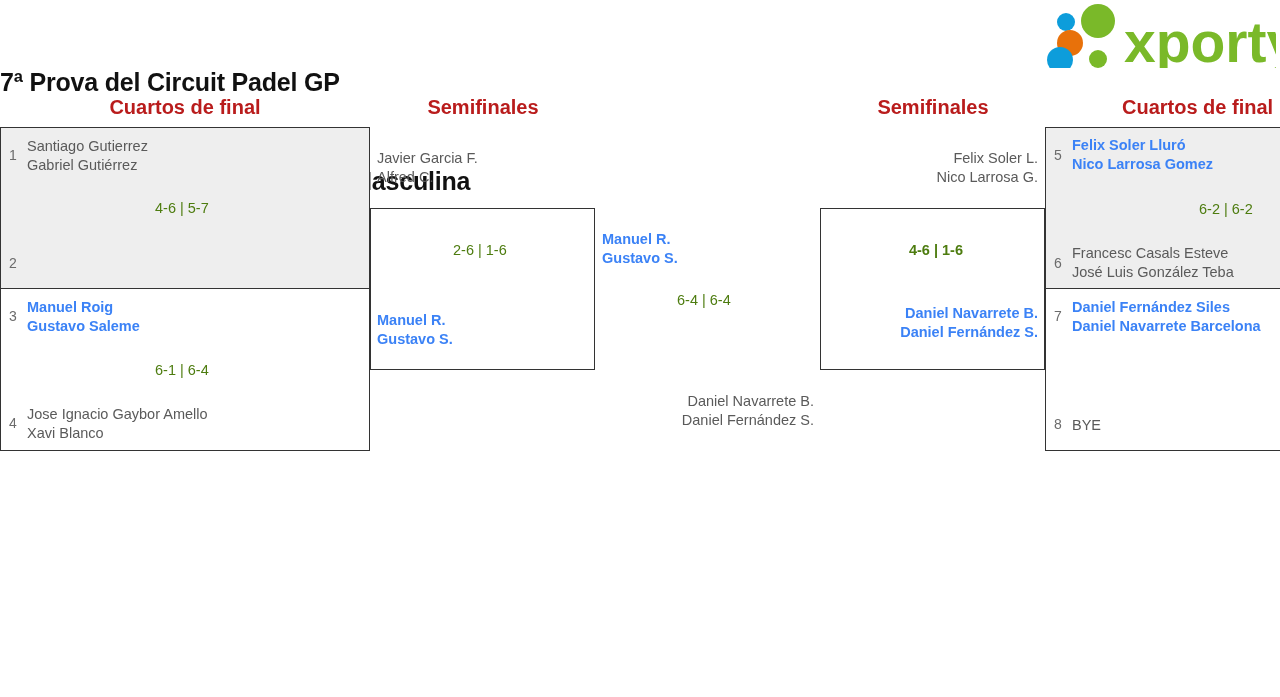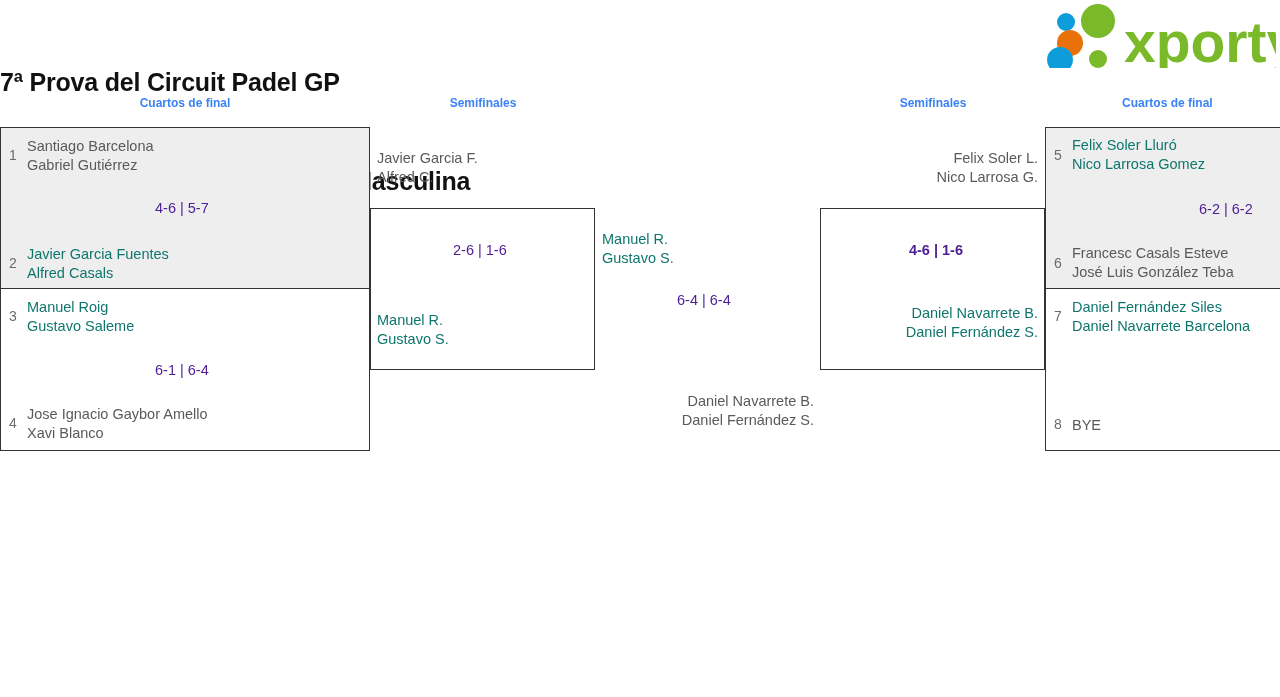--- a/index.html
+++ b/index.html
@@ -19,51 +19,51 @@
     line-height: 33px; letter-spacing: -0.2px;
     white-space: pre;
   }
   .title-line { display: block; }
 
   .logo { position: absolute; left: 1046px; top: 4px; width: 230px; height: 64px; }
 
   
   .col-header {
     position: absolute; top: 96px;
-    font-size: 12px; font-weight: bold; color: #3b82f6;
+    font-size: 20px; font-weight: bold; color: #b91c1c;
     text-align: center; white-space: nowrap;
   }
 
   
   .box { position: absolute; border: 1px solid #333333; }
   .box.shaded { background: #eeeeee; }
   .box.plain  { background: #ffffff; }
 
   
   .team {
     position: absolute;
     font-size: 14.5px; line-height: 19px;
     white-space: nowrap;
   }
-  .team.winner { font-weight: normal; color: #0f766e; }
+  .team.winner { font-weight: bold; color: #3b82f6; }
   .team.loser  { font-weight: normal; color: #5a5a5a; }
   .team .pl { display: block; }
   .team.right { text-align: right; }
 
   
   .seed {
     position: absolute;
     font-size: 14px; color: #6b6b6b; font-weight: normal;
     text-align: center; width: 18px;
   }
 
   
   .score {
     position: absolute;
-    font-size: 14.5px; color: #4c1d95; font-weight: normal;
+    font-size: 14.5px; color: #4d7c0f; font-weight: normal;
     white-space: nowrap;
   }
   .score.right { text-align: right; font-weight: bold; }
 </style>
 </head>
 <body>
 
 <div id="root">
 
   <div class="title-block">
@@ -85,29 +85,25 @@
   <div class="col-header" style="left:85px; width:200px;">Cuartos de final</div>
   <div class="col-header" style="left:383px; width:200px;">Semifinales</div>
   <div class="col-header" style="left:833px; width:200px;">Semifinales</div>
   <div class="col-header" style="left:1122px; width:220px; text-align:left;">Cuartos de final</div>
 
   <div class="box shaded" style="left:0px; top:127px; width:370px; height:162px;"></div>
   <div class="box plain" style="left:0px; top:288px; width:370px; height:163px;"></div>
 
   <div class="seed" style="left:4px; top:147px;">1</div>
   <div class="team loser" style="left:27px; top:137px;">
-    <span class="pl">Santiago Barcelona</span>
+    <span class="pl">Santiago Gutierrez</span>
     <span class="pl">Gabriel Gutiérrez</span>
   </div>
   <div class="score" style="left:155px; top:200px;">4-6 | 5-7</div>
   <div class="seed" style="left:4px; top:255px;">2</div>
-  <div class="team winner" style="left:27px; top:245px;">
-    <span class="pl">Javier Garcia Fuentes</span>
-    <span class="pl">Alfred Casals</span>
-  </div>
 
   <div class="seed" style="left:4px; top:308px;">3</div>
   <div class="team winner" style="left:27px; top:298px;">
     <span class="pl">Manuel Roig</span>
     <span class="pl">Gustavo Saleme</span>
   </div>
   <div class="score" style="left:155px; top:362px;">6-1 | 6-4</div>
   <div class="seed" style="left:4px; top:415px;">4</div>
   <div class="team loser" style="left:27px; top:405px;">
     <span class="pl">Jose Ignacio Gaybor Amello</span>

